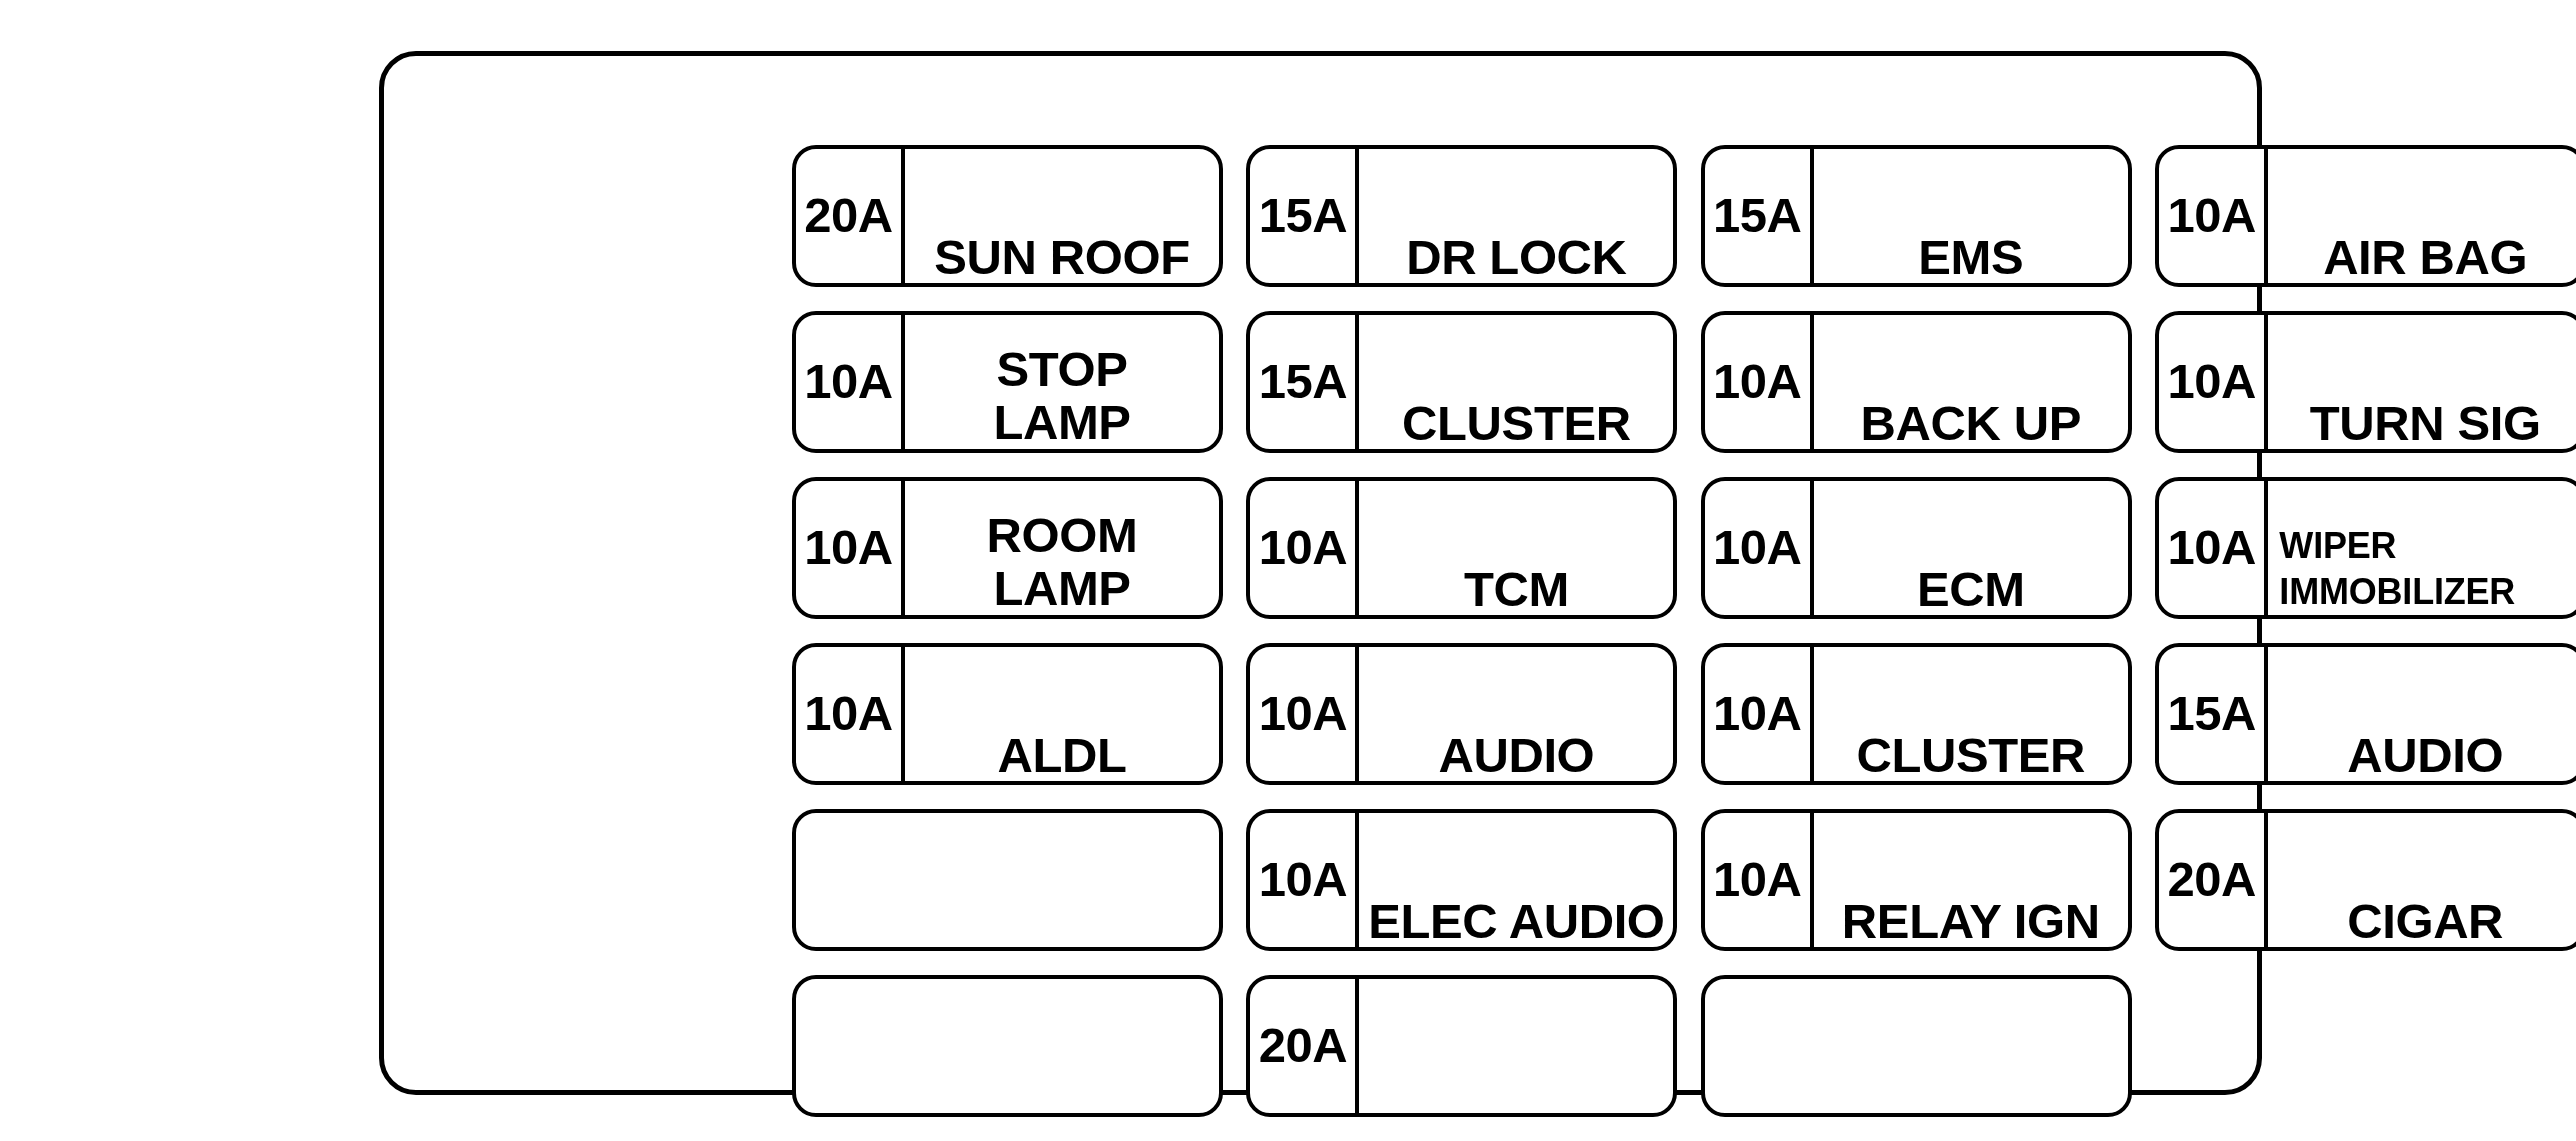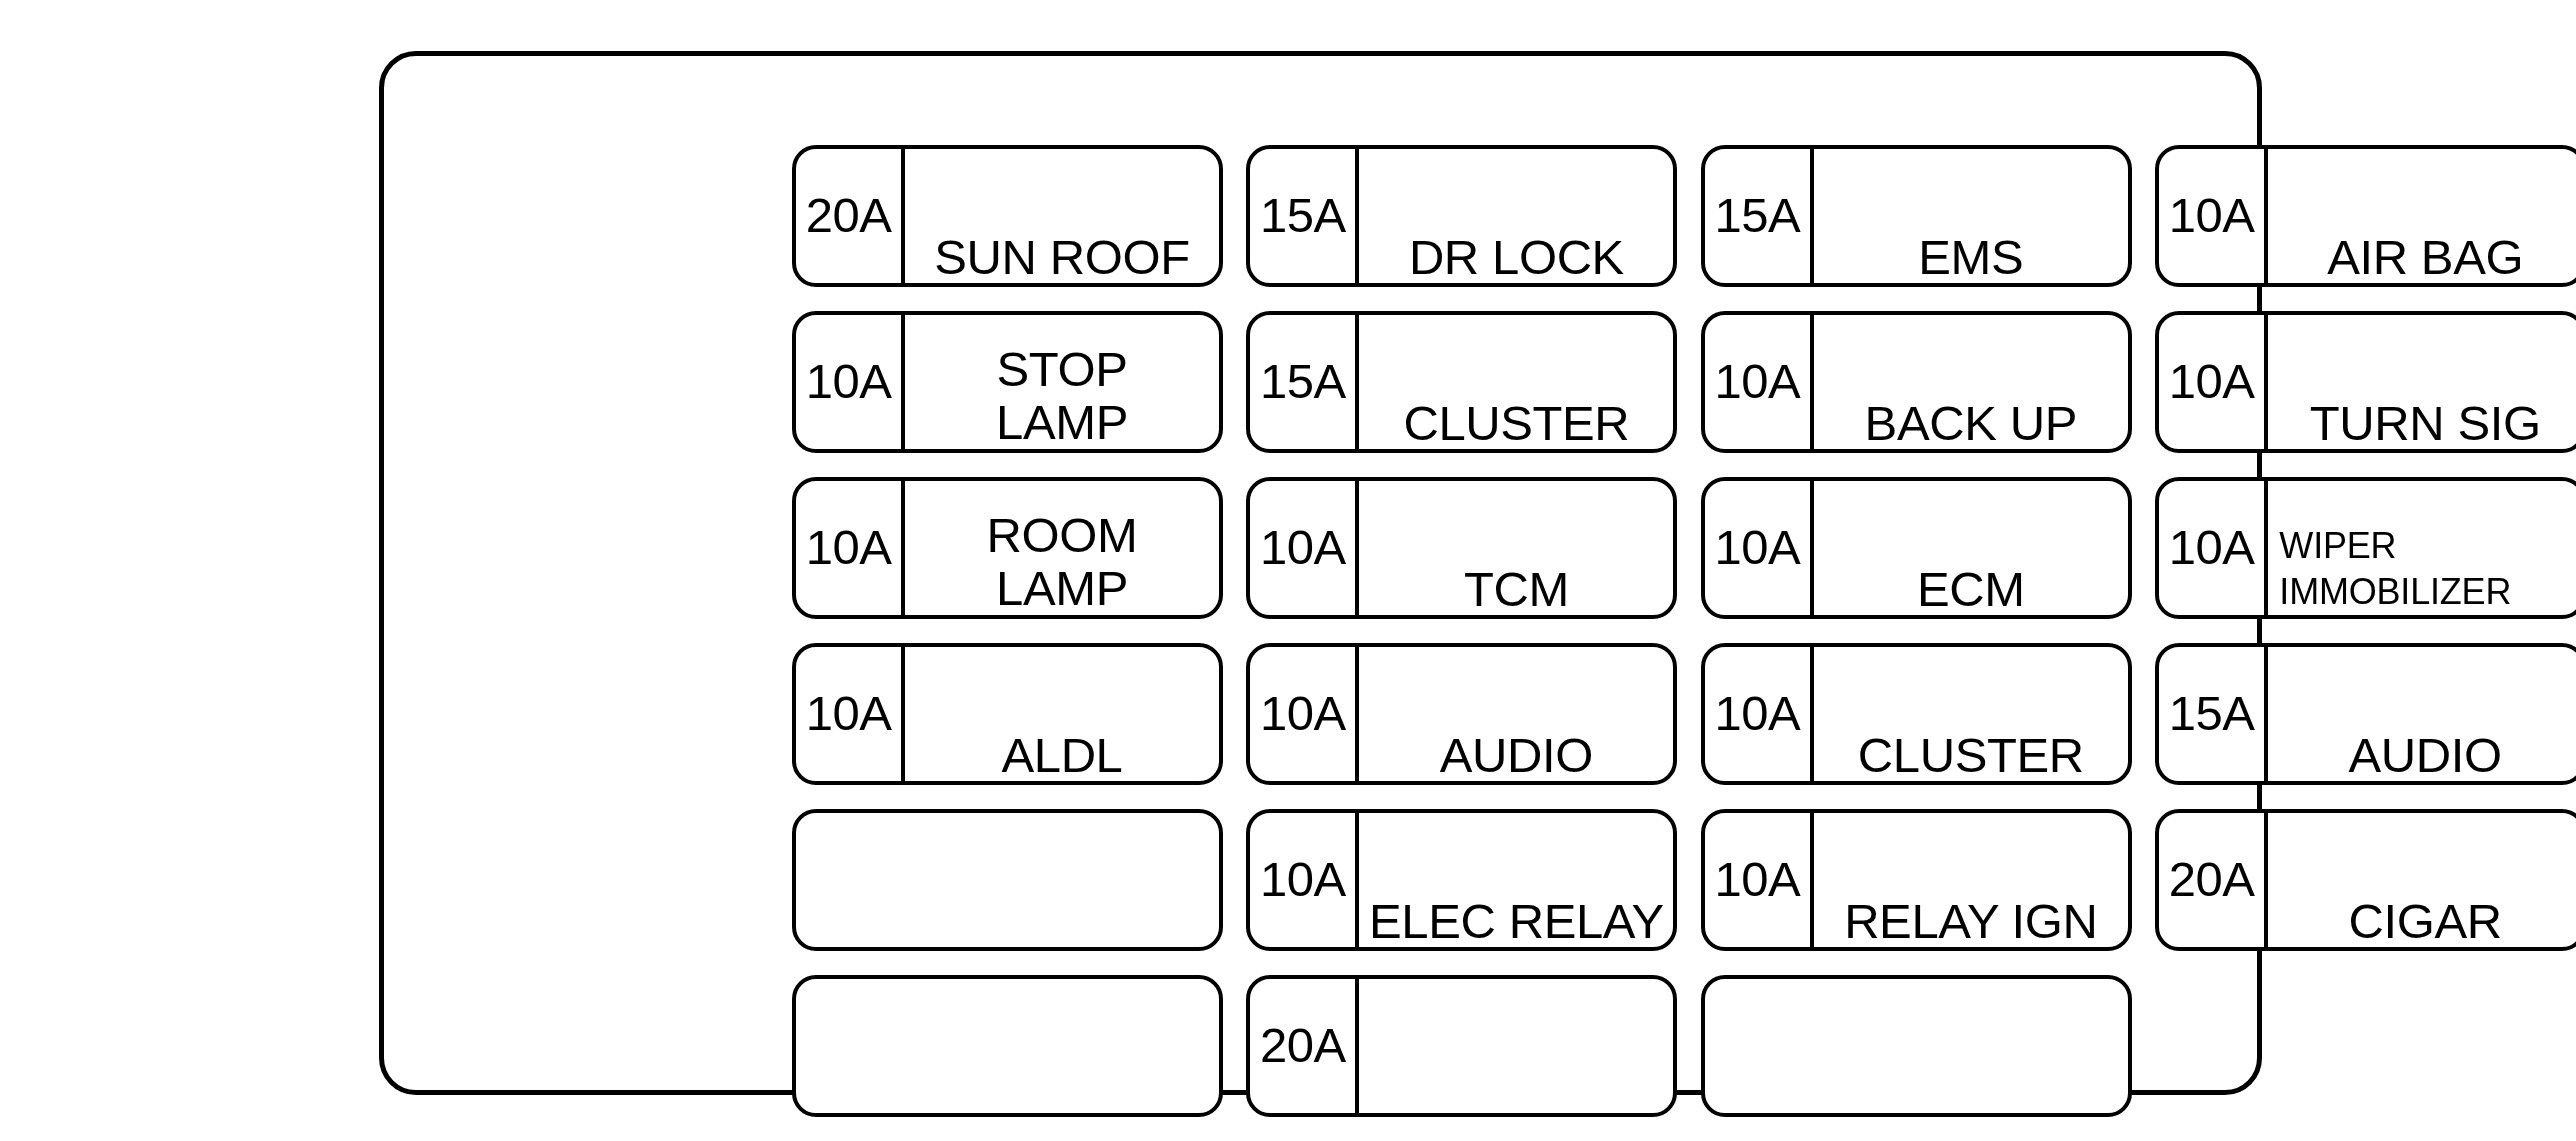--- a/index.html
+++ b/index.html
@@ -15,20 +15,21 @@
     color: #000000;
     overflow: hidden;
   }
 
   #fuse-box-diagram {
     position: absolute;
     left: 0;
     top: 0;
     width: 2576px;
     height: 944px;
+    font-weight: bold;
   }
 
   
   .panel-outline {
     position: absolute;
     left: 379px;
     top: 51px;
     width: 1883px;
     height: 1044px;
     box-sizing: border-box;
@@ -225,21 +226,21 @@
             <span class="line">AUDIO</span>
           </div>
         </div>
         <div class="fuse-slot empty">
           <div class="fuse-amp"></div>
           <div class="fuse-label"></div>
         </div>
         <div class="fuse-slot has-divider">
           <div class="fuse-amp">10A</div>
           <div class="fuse-label">
-            <span class="line">ELEC RELAY</span>
+            <span class="line">ELEC AUDIO</span>
           </div>
         </div>
         <div class="fuse-slot has-divider">
           <div class="fuse-amp">10A</div>
           <div class="fuse-label">
             <span class="line">RELAY IGN</span>
           </div>
         </div>
         <div class="fuse-slot has-divider">
           <div class="fuse-amp">20A</div>

